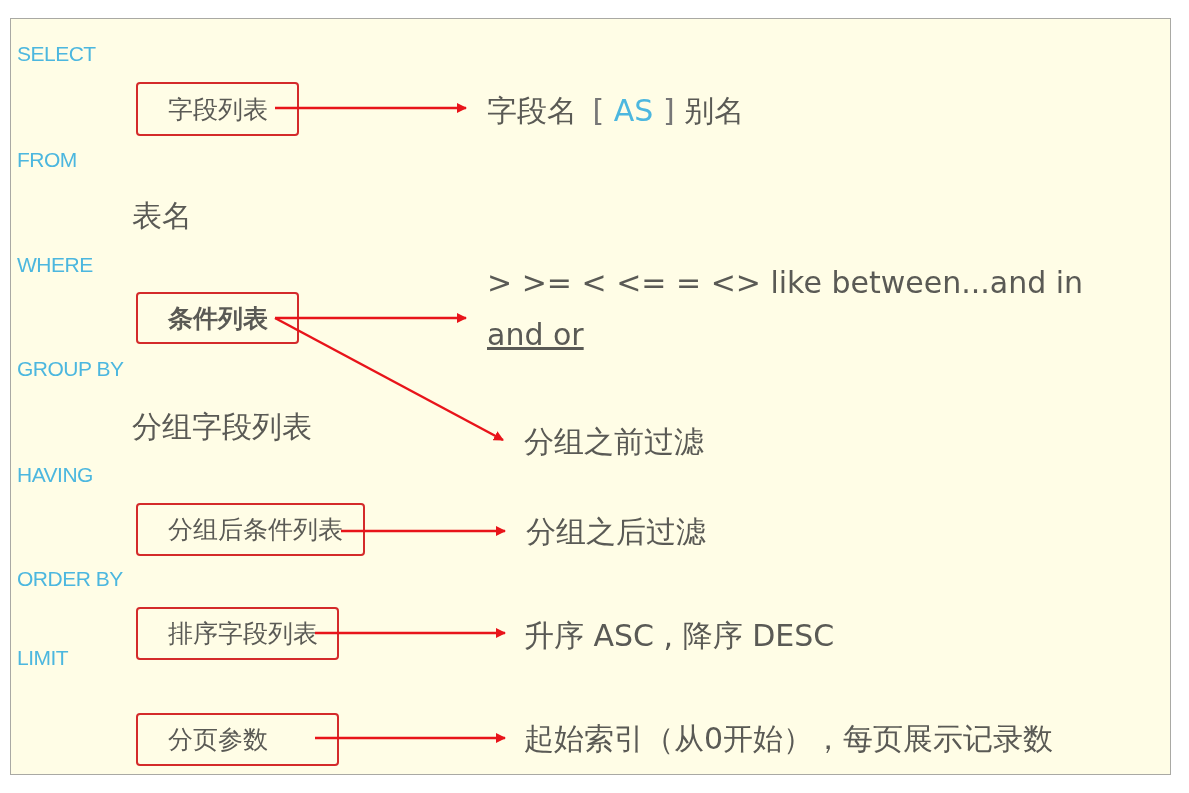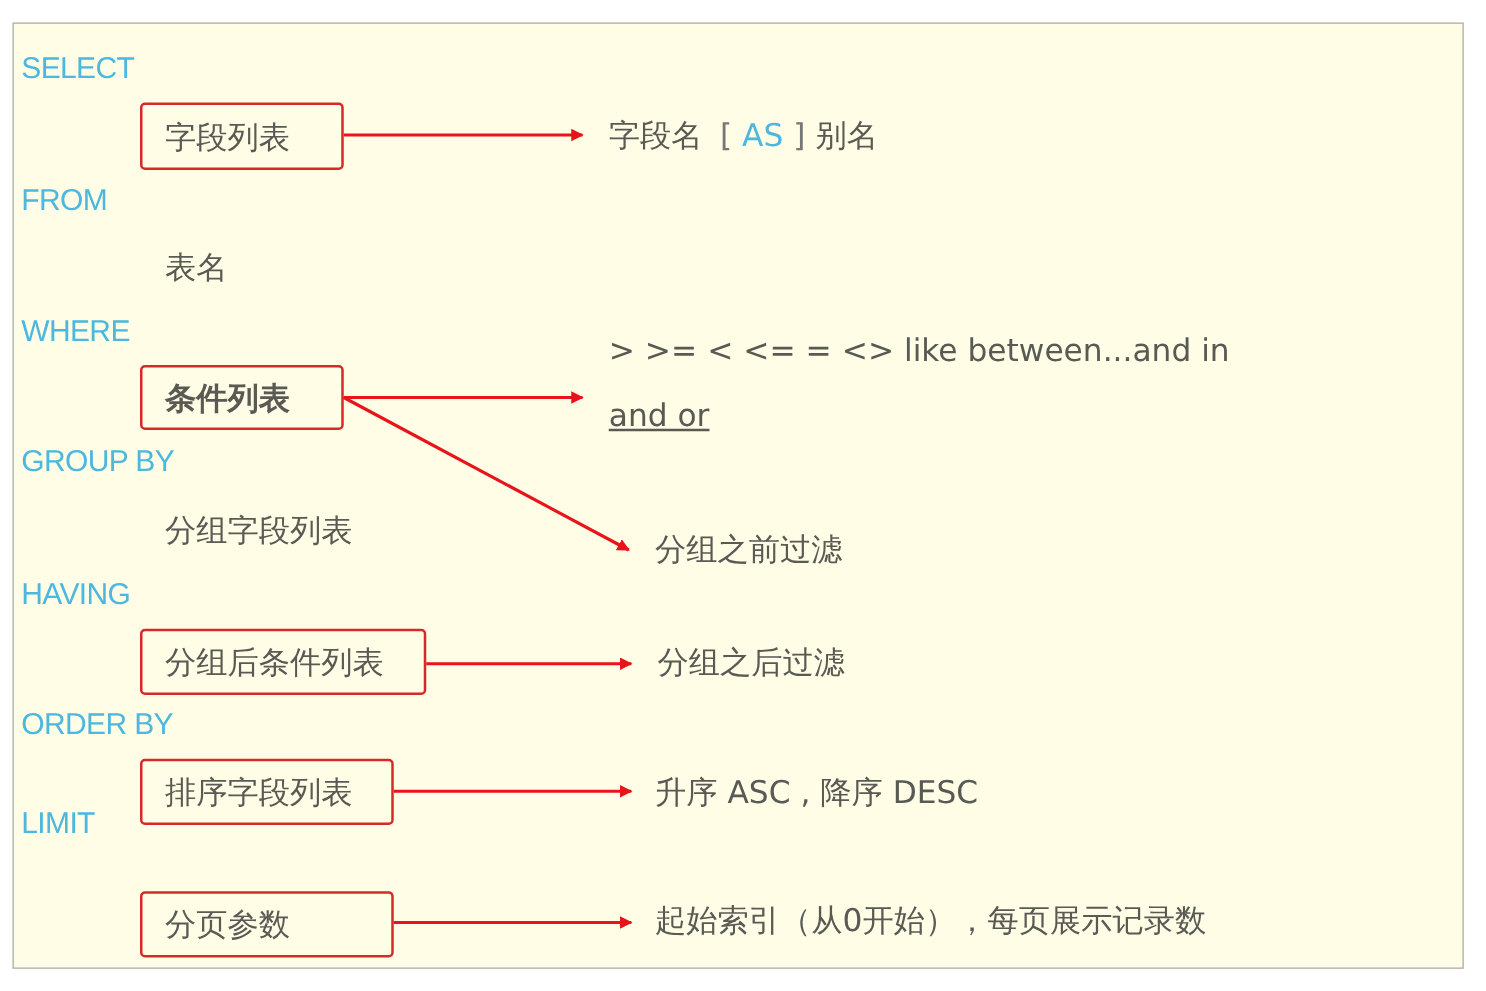--- a/index.html
+++ b/index.html
@@ -1,25 +1,25 @@
 <!DOCTYPE html>
 <html><head>
   <meta charset="utf-8">
   <style>
     html, body { margin: 0; padding: 0; background: #ffffff; }
     body { width: 1189px; height: 793px; position: relative; overflow: hidden;
            font-family: "DejaVu Sans", "Liberation Sans", sans-serif; }
     .panel { position: absolute; left: 10px; top: 18px; width: 1161px; height: 757px;
              background: #fffde6; border: 1.5px solid #a9a9a4; box-sizing: border-box; }
-    .kw { position: absolute; left: 17px; color: #4cb7df; font-size: 24px; letter-spacing: -0.5px;
+    .kw { position: absolute; left: 17px; color: #4cb7df; font-size: 21px; letter-spacing: -0.5px;
           font-family: "Liberation Sans", "DejaVu Sans", sans-serif; line-height: 1; }
-    .txt { position: absolute; color: #5a5a55; font-size: 25px; line-height: 1;
+    .txt { position: absolute; color: #5a5a55; font-size: 30px; line-height: 1;
            font-family: "DejaVu Sans", "Liberation Sans", sans-serif; white-space: nowrap; }
     .box { position: absolute; border: 2.5px solid #d42a2a; border-radius: 4px; box-sizing: border-box;
-           display: flex; align-items: center; padding-left: 18px; }
+           display: flex; align-items: center; padding-left: 30px; margin-left: 24px; }
     .box span { color: #5a5a55; font-size: 25px; line-height: 1; white-space: nowrap; }
     .as { color: #4cb7df; }
     .bracket { color: #777; }
     svg.arrows { position: absolute; left: 0; top: 0; pointer-events: none; }
   </style>
 </head>
 <body>
 
 <div class="panel"></div>
 

